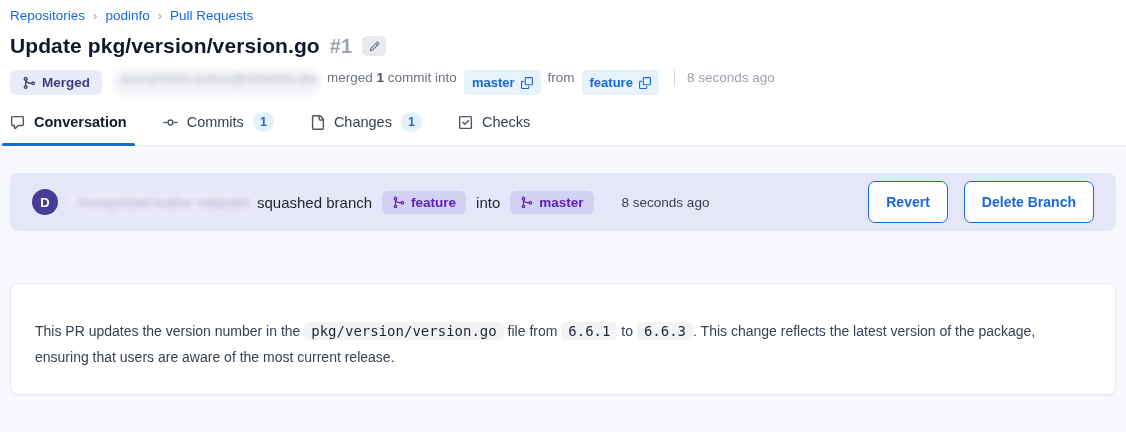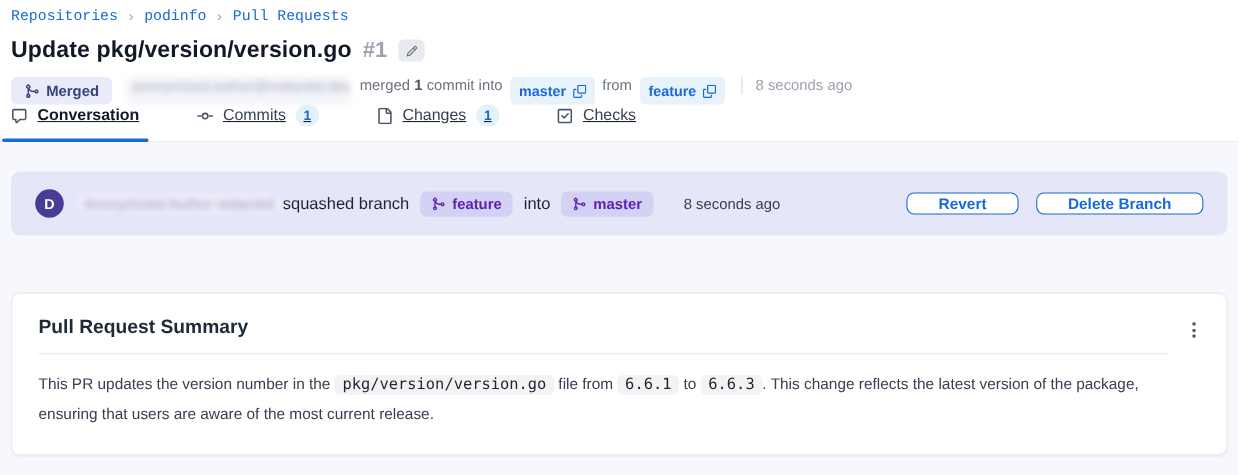--- a/index.html
+++ b/index.html
@@ -2,21 +2,21 @@
 <html><head>
 <meta charset="utf-8">
 <style>
   * { margin:0; padding:0; box-sizing:border-box; }
   html,body { width:1126px; height:432px; overflow:hidden; background:#fff;
     font-family:"Liberation Sans", sans-serif; color:#1f2430; }
   .page { height:432px; display:flex; flex-direction:column; }
 
   
   .header { padding:8px 10px 0; background:#fff; }
-  .breadcrumb { display:flex; align-items:center; gap:8px; font-size:13.5px;font-family:Liberation Mono, monospace; }
+  .breadcrumb { display:flex; align-items:center; gap:8px; font-size:13.5px; }
   .breadcrumb a { color:#1868d8; text-decoration:none; cursor:pointer; }
   .crumb-sep { color:#9ca3af; font-size:13px; }
 
   .title-row { display:flex; align-items:center; gap:10px; margin-top:11px; }
   .pr-title { font-size:21px; font-weight:700; color:#111827; letter-spacing:.1px; }
   .pr-number { font-size:20px; font-weight:600; color:#9ca3af; }
   .edit-btn { width:24px; height:20px; background:#e8eaf0; border:none; border-radius:5px;
     display:flex; align-items:center; justify-content:center; cursor:pointer; color:#6b7280; }
   .edit-btn svg { width:11px; height:11px; }
 
@@ -30,22 +30,22 @@
   .status-text { color:#6b7280; }
   .status-text b { color:#4b5563; }
   .branch-chip { display:inline-flex; align-items:center; gap:6px; background:#e7f2fb;
     color:#1868d8; font-weight:700; font-size:13px; padding:3px 8px; border-radius:4px;
     margin:0 7px; cursor:pointer; }
   .branch-chip svg { width:12px; height:12px; }
   .vdiv { width:1px; height:16px; background:#d7dae0; margin:0 12px 0 8px; }
   .time-muted { color:#9ca3af; }
 
   
-  .tabbar { display:flex; gap:52px; padding:0 10px;
-    border-bottom:1px solid #e7e9ee;text-decoration:underline; }
+  .tabbar { display:flex; gap:36px; margin-top:17px; padding:0 10px;
+    border-bottom:1px solid #e7e9ee; }
   .tab { position:relative; display:flex; align-items:center; gap:9px; font-size:14.5px;
     color:#374151; padding-bottom:13px; cursor:pointer; }
   .tab svg { width:15px; height:15px; color:#4b5563; }
   .tab.active { font-weight:700; color:#111827; }
   .tab.active::after { content:""; position:absolute; left:-8px; right:-8px; bottom:-1px;
     height:3px; background:#1868d8; border-radius:2px; }
   .tab-badge { background:#e3f1fb; color:#1868d8; font-size:12.5px; font-weight:600;
     min-width:21px; height:20px; border-radius:10px; display:inline-flex;
     align-items:center; justify-content:center; padding:0 6px; }
 
@@ -59,21 +59,21 @@
     flex-shrink:0; }
   .redacted.banner { width:185px; margin:0 2px 0 12px; font-size:13.5px; color:#7d7aa8;
     background:rgba(244,243,252,.85); }
   .banner-text { font-size:15px; color:#1f2430; }
   .purple-chip { display:inline-flex; align-items:center; gap:6px; background:#d3d1f4;
     color:#5b21b6; font-weight:700; font-size:13.5px; padding:4px 10px; border-radius:6px;
     margin:0 10px; cursor:pointer; }
   .purple-chip svg { width:13px; height:13px; }
   .banner-time { font-size:13.5px; color:#374151; margin-left:18px; }
   .banner-actions { margin-left:auto; display:flex; gap:16px; }
-  .outline-btn { height:20px; padding:0 28px; background:#fff; border:1.5px solid #1868d8;
+  .outline-btn { height:42px; padding:0 17px; background:#fff; border:1.5px solid #1868d8;
     border-radius:7px; color:#1868d8; font-weight:700; font-size:14px; cursor:pointer;
     font-family:"Liberation Sans", sans-serif; }
 
   
   .card { margin-top:52px; background:#fff; border:1px solid #e9eaee; border-radius:8px;
     padding:20px 24px 24px; box-shadow:0 1px 2px rgba(16,24,40,.04); }
   .card-header { display:flex; align-items:flex-start; }
   .card-title-wrap { flex:1; border-bottom:1px solid #e7e9ee; padding-bottom:13px; }
   .card-title { font-size:17.5px; font-weight:700; color:#1f2937; }
   .kebab { margin-left:18px; margin-top:2px; background:none; border:none; cursor:pointer;
@@ -211,29 +211,19 @@
         <span>master</span>
       </span>
       <span class="banner-time">8 seconds ago</span>
       <span class="banner-actions">
         <button class="outline-btn">Revert</button>
         <button class="outline-btn">Delete Branch</button>
       </span>
     </div>
 
     <div class="card">
-      <div class="card-header">
-        <div class="card-title-wrap">
-          <span class="card-title">Pull Request Summary</span>
-        </div>
-        <button class="kebab" aria-label="menu">
-          <i></i>
-          <i></i>
-          <i></i>
-        </button>
-      </div>
       <div class="card-body">
         <span>This PR updates the version number in the </span><code>pkg/version/version.go</code><span> file from </span><code>6.6.1</code><span> to </span><code>6.6.3</code><span>. This change reflects the latest version of the package, ensuring that users are aware of the most current release.</span>
       </div>
     </div>
 
   </div>
 </div>
 
 </body></html>

